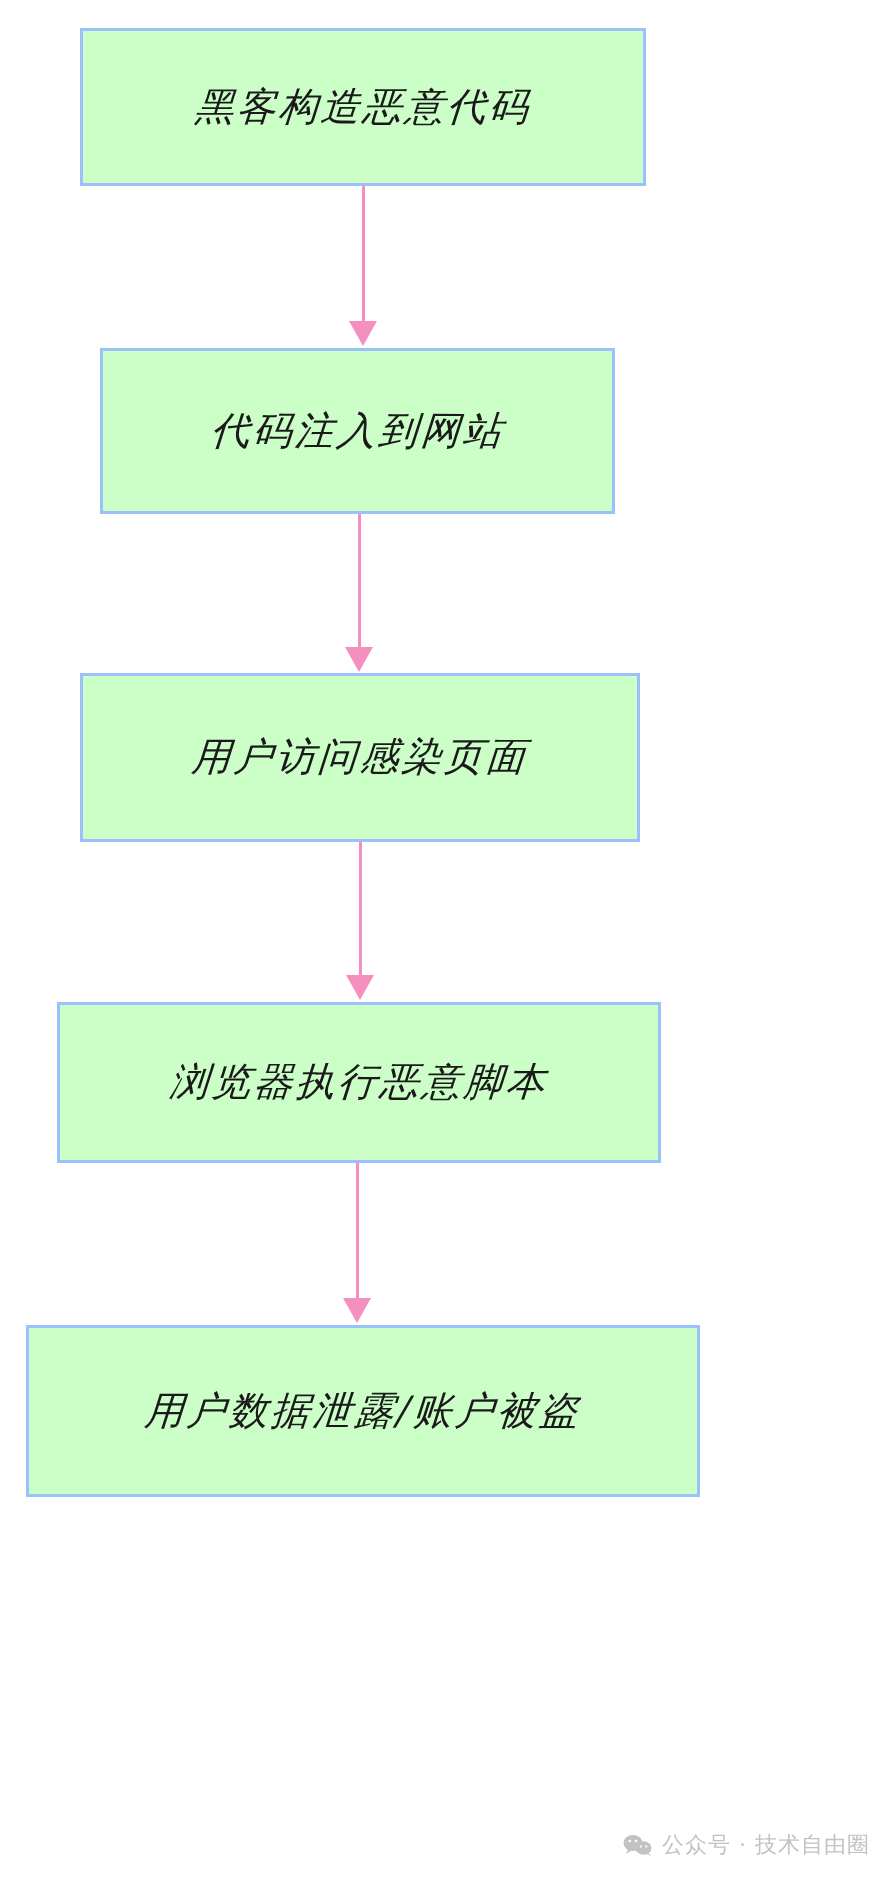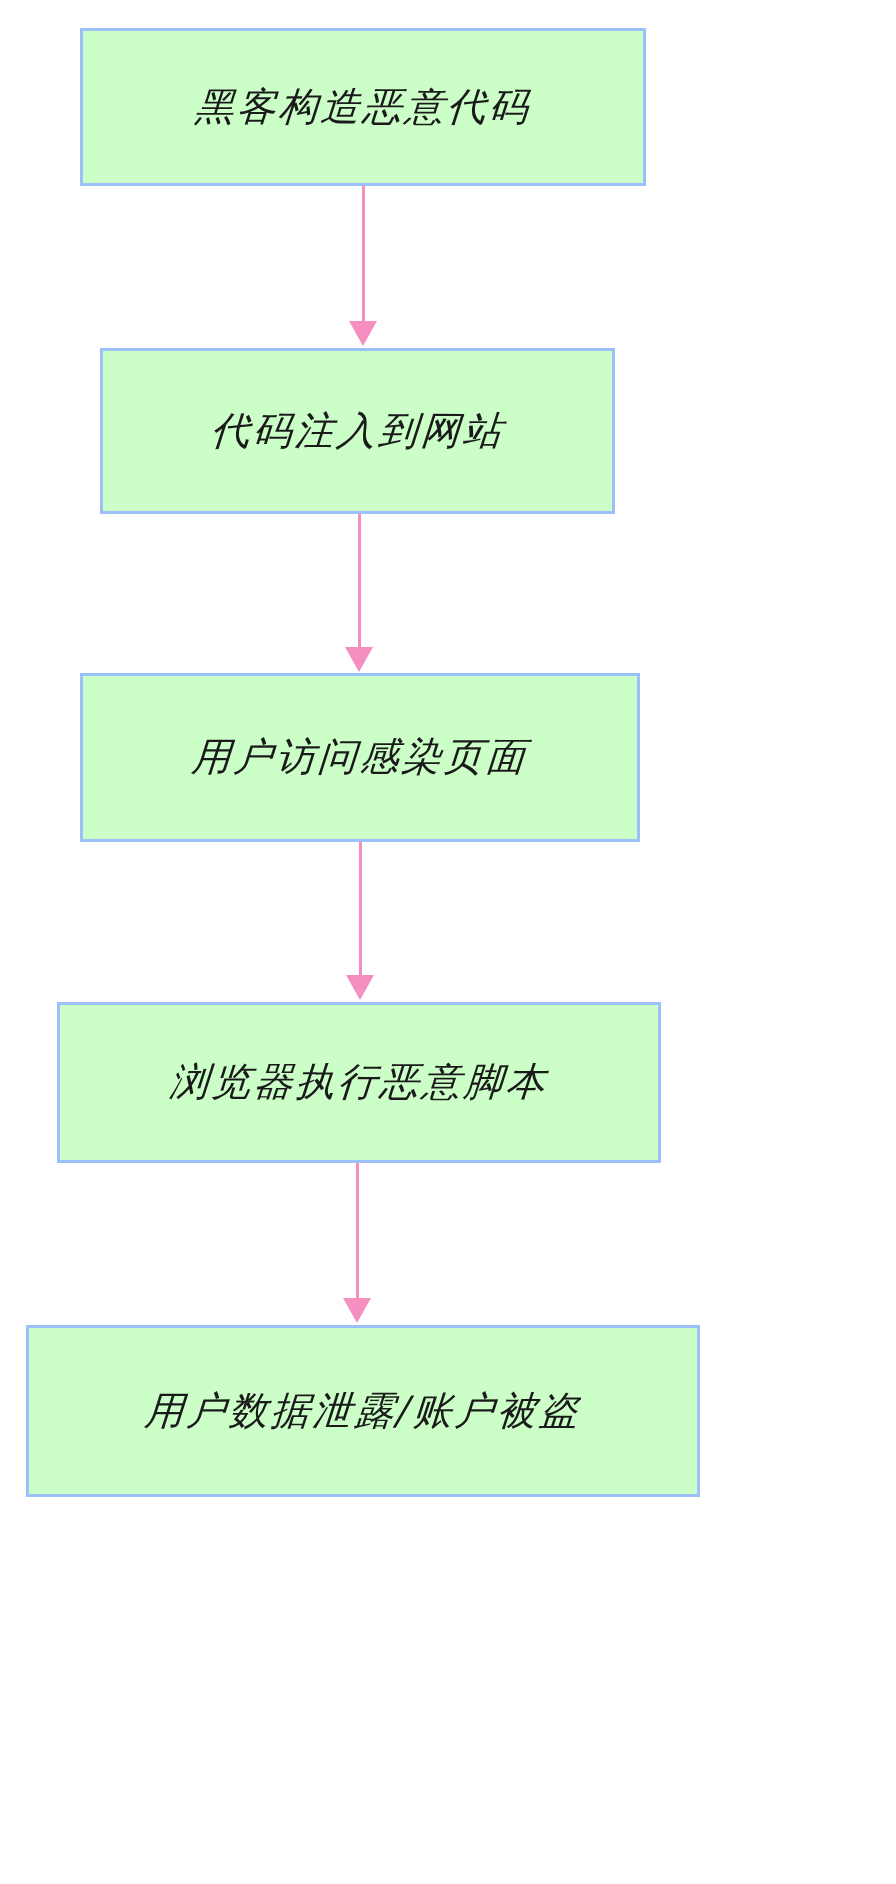--- a/index.html
+++ b/index.html
@@ -151,14 +151,27 @@
 
   <div class="edge edge-4">
     <div class="edge-line"></div>
     <div class="edge-head"></div>
   </div>
 
   <div class="node node-5">
     <span class="node-label">用户数据泄露/账户被盗</span>
   </div>
 
+  <div id="watermark">
+    <svg class="wm-icon" viewBox="0 0 30 22">
+      <ellipse cx="10" cy="9" rx="9.5" ry="8" fill="#c2c2c2"></ellipse>
+      <path d="M5 15 L3 20 L8.5 16.5 Z" fill="#c2c2c2"></path>
+      <circle cx="6.8" cy="7" r="1.35" fill="#ffffff"></circle>
+      <circle cx="13" cy="7" r="1.35" fill="#ffffff"></circle>
+      <ellipse cx="20.5" cy="14" rx="8" ry="6.8" fill="#c2c2c2"></ellipse>
+      <path d="M25.5 19 L28 22 L24 20.2 Z" fill="#c2c2c2"></path>
+      <circle cx="17.8" cy="12.4" r="1.15" fill="#ffffff"></circle>
+      <circle cx="23.2" cy="12.4" r="1.15" fill="#ffffff"></circle>
+    </svg>
+    <span class="wm-text">公众号 · 技术自由圈</span>
+  </div>
 
 </div>
 
 </body></html>

